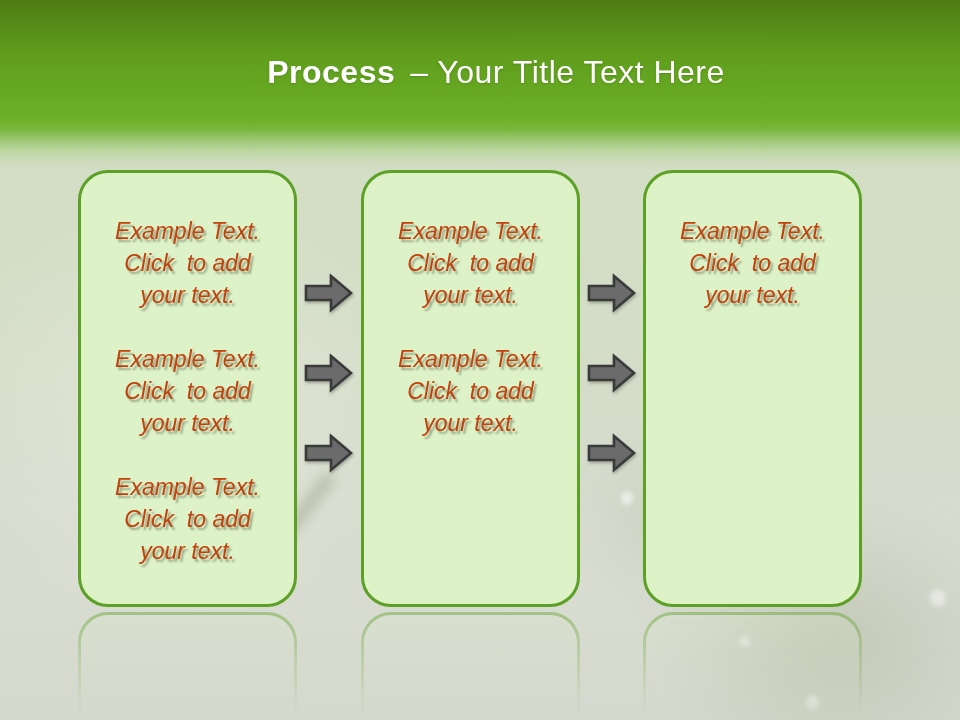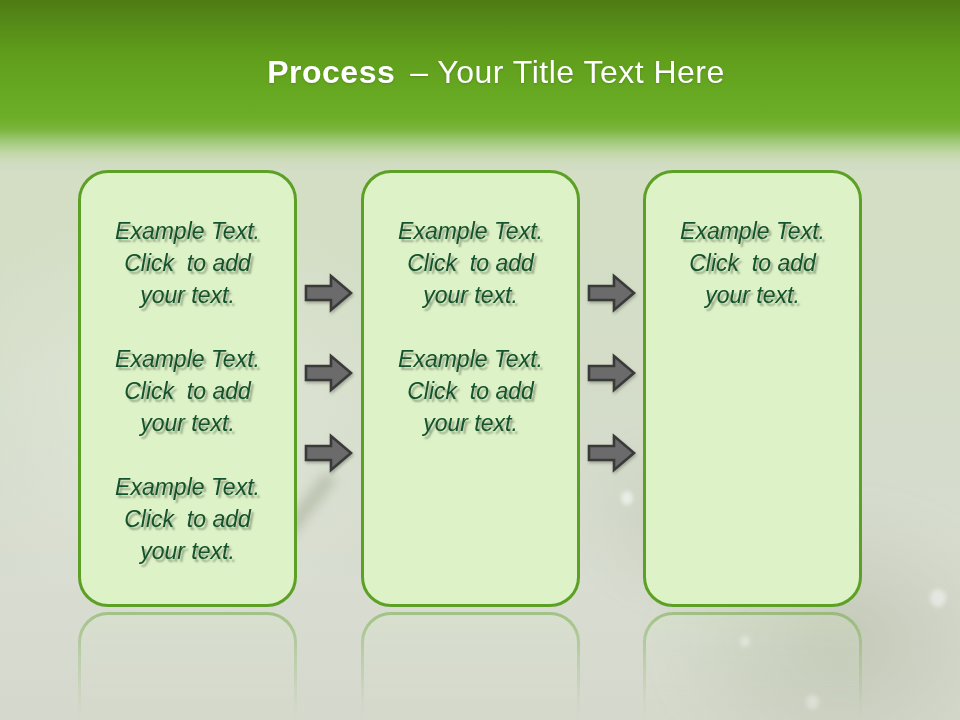--- a/index.html
+++ b/index.html
@@ -39,21 +39,21 @@
     background:radial-gradient(closest-side,rgba(238,242,230,.45),rgba(238,242,230,0));}
   
   .pbox{
     position:absolute;top:170px;width:219px;height:437px;box-sizing:border-box;
     background:#def2c8;border:3px solid #5da026;border-radius:30px;
     padding:42px 8px 0 8px;
   }
   .pbox.b1{left:78px;} .pbox.b2{left:361px;} .pbox.b3{left:643px;}
   .ptext{
     margin:0 0 32px 0;text-align:center;white-space:pre-wrap;
-    font-style:italic;font-size:23px;line-height:32px;color:#14532d;
+    font-style:italic;font-size:23px;line-height:32px;color:#c2410c;
     text-shadow:2.5px 2.5px 2px rgba(105,120,90,.6);
   }
   
   .arrow{position:absolute;width:50px;height:40px;
     filter:drop-shadow(1.5px 2px 1.5px rgba(60,70,50,.35));}
   .c1{left:304px;} .c2{left:587px;}
   .r1{top:273px;} .r2{top:353px;} .r3{top:433px;}
   
   .reflection{
     position:absolute;left:0;top:612px;width:960px;height:108px;overflow:hidden;

